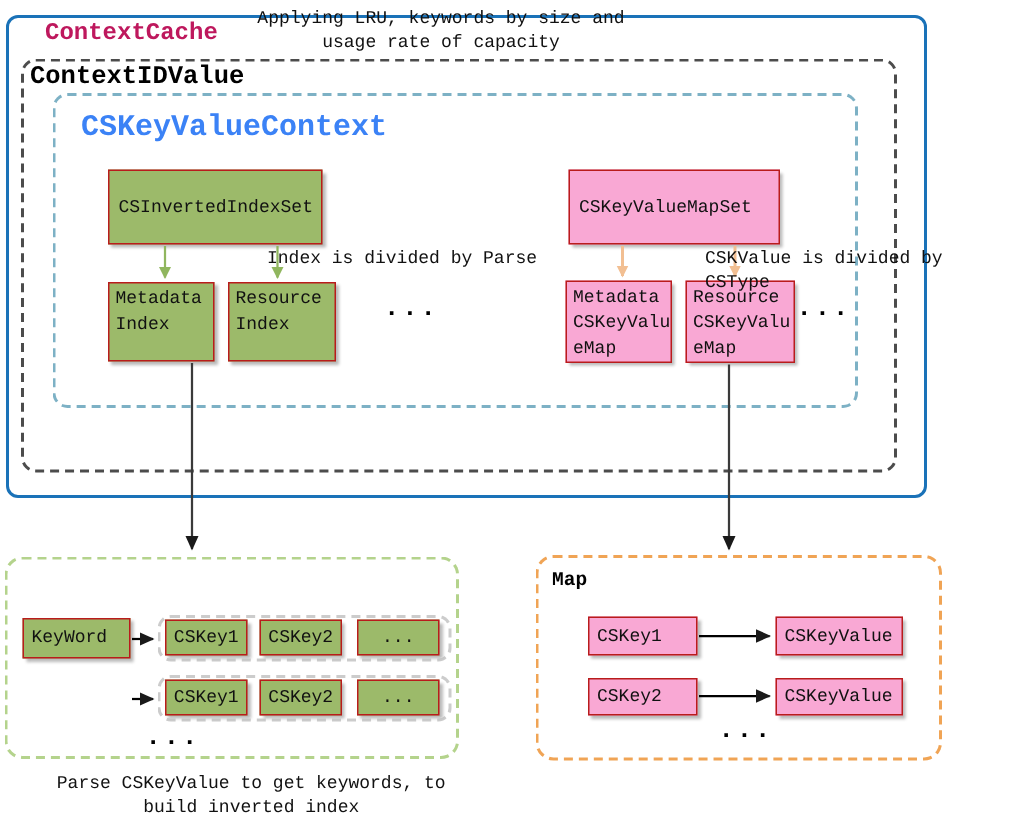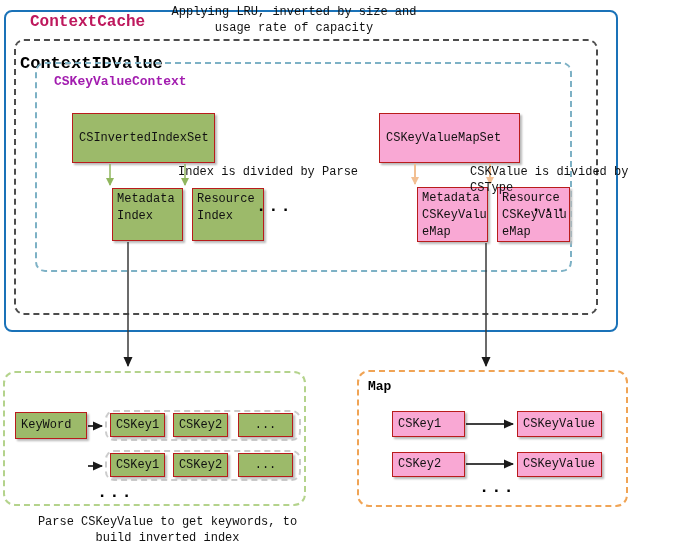--- a/index.html
+++ b/index.html
@@ -14,57 +14,57 @@
   .frame.gray  {border:2px dashed #4c4c4c;border-radius:10px;}
   .frame.teal  {border:2px dashed #7db1c5;border-radius:10px;}
   .frame.pgreen{border:2px dashed #b4d38c;border-radius:12px;}
   .frame.porange{border:2px dashed #f0a455;border-radius:12px;}
   .frame.ggroup{border:2px dashed #cccccc;border-radius:9px;background:#ffffff;}
 
   
   .title{position:absolute;font-weight:bold;white-space:nowrap;}
   .t-blue{color:#be185d;font-size:16px;}
   .t-black{color:#000000;font-size:17px;}
-  .t-teal{color:#a21caf;font-size:13px;}
+  .t-teal{color:#3b82f6;font-size:20px;}
   .t-map{color:#000000;font-size:13px;}
 
   
   .node{
     position:absolute;box-sizing:border-box;border:1px solid #b91c1c;
     box-shadow:2px 2px 2px #b9b9b9;font-size:12px;line-height:17px;
     white-space:pre;overflow:visible;
   }
   .node.green {background:#9cba6a;}
   .node.orange{background:#f9a8d4;}
   .node.vcenter{display:flex;align-items:center;padding:0 0 0 6px;}
-  .node.multiline{padding:2px 0 0 4px;margin-left:40px;}
+  .node.multiline{padding:2px 0 0 4px;}
   .node.cell{display:flex;align-items:center;justify-content:center;padding:0;}
   .node.cell-left{display:flex;align-items:center;padding:0 0 0 5px;justify-content:flex-start;}
 
   
   .note{position:absolute;font-size:12px;line-height:16px;white-space:pre-line;z-index:20;}
   .note.center{text-align:center;}
 
   
   .dots{position:absolute;font-weight:bold;color:#000;font-size:17px;letter-spacing:2px;z-index:15;white-space:nowrap;}
 
   #arrows{position:absolute;left:0;top:0;z-index:10;pointer-events:none;}
 </style>
 </head>
 <body>
 
 <div id="canvas">
 
   <div class="frame blue" style="left:4px;top:10px;width:614px;height:322px;"></div>
   <div class="title t-blue" style="left:30px;top:13px;">ContextCache</div>
-  <div class="note center" style="left:158px;top:4px;width:272px;">Applying LRU, inverted by size and
+  <div class="note center" style="left:158px;top:4px;width:272px;">Applying LRU, keywords by size and
 usage rate of capacity</div>
 
   <div class="frame gray" style="left:14px;top:39px;width:584px;height:276px;"></div>
-  <div class="title t-black" style="left:20px;top:54px;">ContextIDValue</div>
+  <div class="title t-black" style="left:20px;top:42px;">ContextIDValue</div>
 
   <div class="frame teal" style="left:35px;top:62px;width:537px;height:210px;"></div>
   <div class="title t-teal" style="left:54px;top:74px;">CSKeyValueContext</div>
 
   <div class="node green vcenter" style="left:72px;top:113px;width:143px;height:50px;">CSInvertedIndexSet</div>
   <div class="node green multiline" style="left:72px;top:188px;width:71px;height:53px;">Metadata
 Index</div>
   <div class="node green multiline" style="left:152px;top:188px;width:72px;height:53px;">Resource
 Index</div>
   <div class="dots" style="left:256px;top:197px;">...</div>

